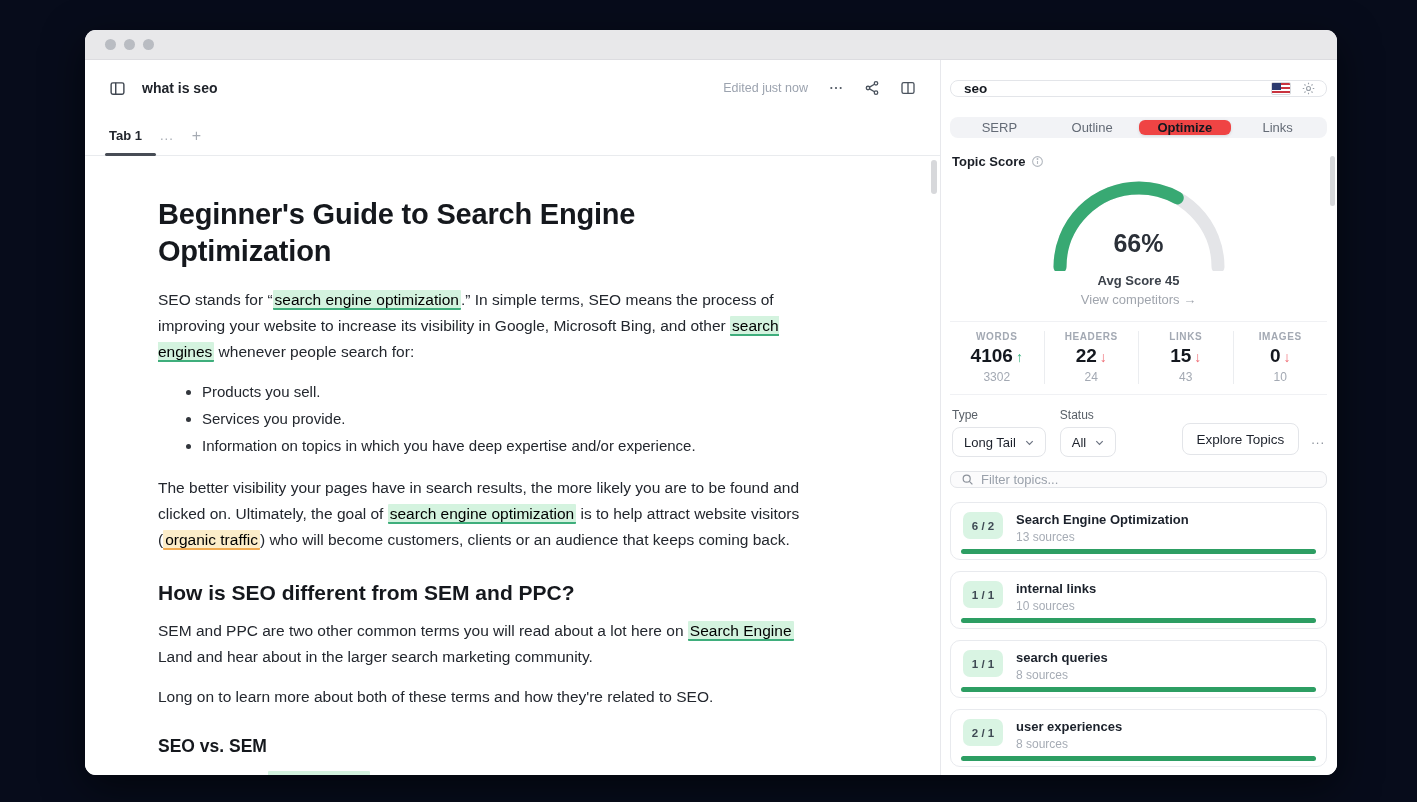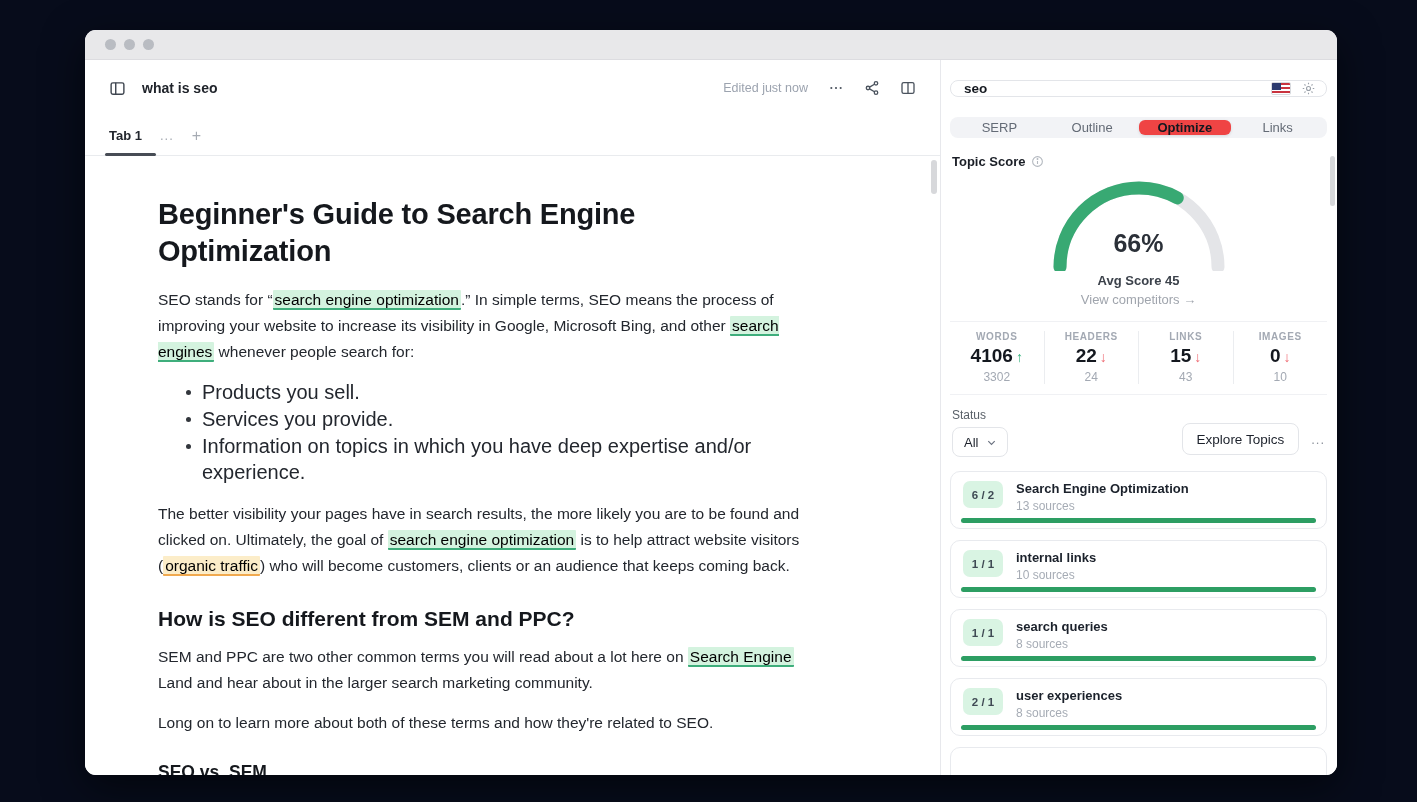--- a/index.html
+++ b/index.html
@@ -41,21 +41,21 @@
   .tab-more { color:#a6abb3; font-size:13px; letter-spacing:1px; cursor:pointer; }
   .tab-add { color:#a6abb3; font-size:16px; cursor:pointer; }
   
   .doc-scroll { flex:1; overflow:hidden; position:relative; }
   .doc-body { padding:40px 140px 0 73px; color:#23272e; }
   .doc-body h1 { font-size:29px; line-height:1.26; font-weight:700; color:#15181d; margin:0 0 18px; letter-spacing:-.2px; }
   .doc-body h2 { font-size:21px; font-weight:700; color:#15181d; margin:28px 0 13px; }
   .doc-body h3 { font-size:17.5px; font-weight:700; color:#15181d; margin:26px 0 11px; }
   .doc-body p { font-size:15.5px; line-height:26px; margin:0 0 14px; }
   .doc-body ul { list-style:none; margin:2px 0 16px; }
-  .doc-body li { font-size:20px; line-height:26px; position:relative; padding-left:44px; margin-bottom:1px; }
+  .doc-body li { font-size:15px; line-height:26px; position:relative; padding-left:44px; margin-bottom:1px; }
   .doc-body li::before { content:""; position:absolute; left:28px; top:11px; width:5px; height:5px; border-radius:50%; background:#32363c; }
   mark { padding:1px 2px 0; border-radius:1px; }
   mark.hl-green { background:#d4f3df; border-bottom:2px solid #3fae7c; }
   mark.hl-yellow { background:#fcedc9; border-bottom:2px solid #f0a94f; }
   .doc-scrollthumb { position:absolute; right:3px; top:4px; width:6px; height:34px; border-radius:3px; background:#d7d8db; }
   
   .panel-inner { padding:20px 10px 0 9px; height:100%; display:flex; flex-direction:column; }
   .search-box {
     height:34px; border:1px solid #e3e5e9; border-radius:8px; display:flex; align-items:center;
     padding:0 10px 0 13px; gap:10px;
@@ -261,36 +261,56 @@
 
   <div class="stat">
     <div class="s-label">IMAGES</div>
     <div class="s-value"><span class="v">0</span><span class="s-arrow down">↓</span></div>
     <div class="s-sub">10</div>
   </div>
 </div>
 
         <div class="filters">
           <div class="f-group">
+            <span class="f-label">Type</span>
+            <div class="f-select">
+              <span>Long Tail</span>
+              <span class="chev">
+                <svg width="11" height="11" viewBox="0 0 24 24" fill="none" stroke="currentColor" stroke-width="2.6">
+                    <polyline points="5 9 12 16 19 9"></polyline>
+                  </svg>
+              </span>
+            </div>
+          </div>
+          <div class="f-group">
             <span class="f-label">Status</span>
             <div class="f-select">
               <span>All</span>
               <span class="chev">
                 <svg width="11" height="11" viewBox="0 0 24 24" fill="none" stroke="currentColor" stroke-width="2.6">
                     <polyline points="5 9 12 16 19 9"></polyline>
                   </svg>
               </span>
             </div>
           </div>
           <div class="filters-right">
             <button class="explore-btn">Explore Topics</button>
             <span class="more-dots">...</span>
           </div>
         </div>
 
+        <div class="filter-input">
+          <span class="mag">
+            <svg width="13" height="13" viewBox="0 0 24 24" fill="none" stroke="currentColor" stroke-width="2.2">
+                <circle cx="10.5" cy="10.5" r="6.5"></circle>
+                <line x1="15.5" y1="15.5" x2="21" y2="21"></line>
+              </svg>
+          </span>
+          <input type="text" placeholder="Filter topics..." style="">
+        </div>
 
         <div class="topics">
   <div class="topic-card">
     <span class="t-badge green">6 / 2</span>
     <span>
       <div class="t-title">Search Engine Optimization</div>
       <div class="t-sources">13 sources</div>
     </span>
     <span class="t-bar"></span>
   </div>

